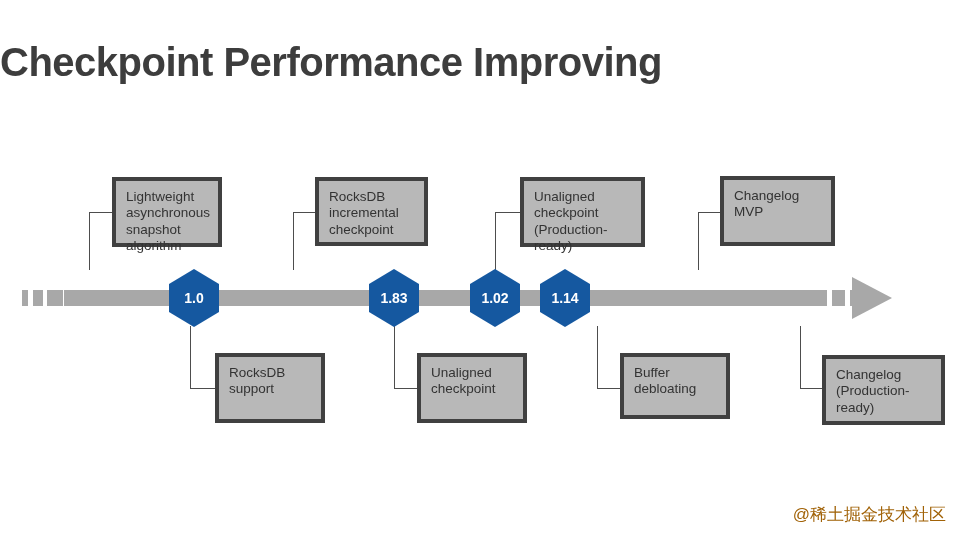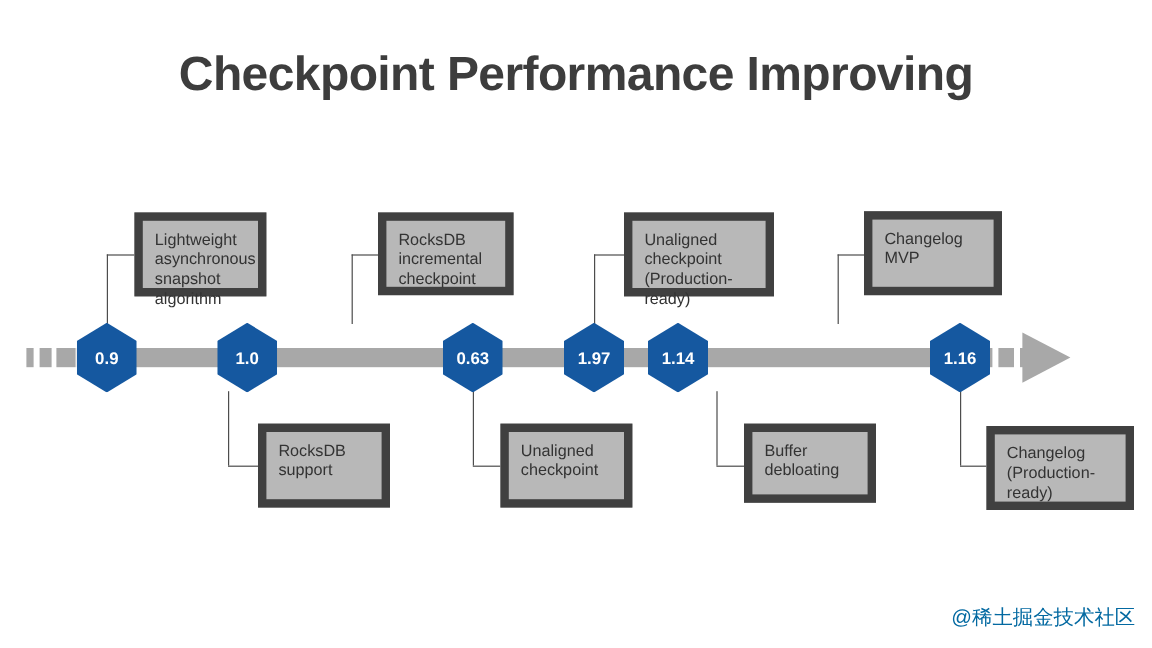--- a/index.html
+++ b/index.html
@@ -7,21 +7,21 @@
     position:relative;
     width:960px;height:540px;
     background:#ffffff;
     font-family:"Liberation Sans", sans-serif;
     overflow:hidden;
   }
   .title{
     position:absolute;
     left:0;top:40px;width:960px;
     margin:0;
-    text-align:center;
+    text-align:left;
     font-size:40px;
     font-weight:700;
     letter-spacing:-0.5px;
     color:#3d3d3d;
   }
   .bar{
     position:absolute;
     top:290px;height:16px;
     background:#a8a8a8;
   }
@@ -55,33 +55,33 @@
     background:#1558a0;
     clip-path:polygon(50% 0%,100% 26%,100% 74%,50% 100%,0% 74%,0% 26%);
     display:flex;align-items:center;justify-content:center;
     color:#ffffff;
     font-size:14px;
     font-weight:700;
   }
   .label-box{
     position:absolute;
     background:#b8b8b8;
-    border:7px solid #404040;
+    border:4px solid #404040;
     box-sizing:border-box;
     padding:8px 8px 0 10px;
     font-size:13.5px;
     line-height:1.22;
     color:#333333;
     white-space:pre-line;
   }
   .watermark{
     position:absolute;
     right:14px;top:503px;
     font-size:17px;
-    color:#0369a1;
+    color:#a16207;
   }
 </style>
 </head>
 <body>
 
 <div class="slide">
 
   <h1 class="title">Checkpoint Performance Improving</h1>
 
   <div class="dash" style="left:22px;width:6px"></div>
@@ -125,34 +125,28 @@
 
   <div class="label-box" style="left:215px;top:353px;width:110px;height:70px">RocksDB
 support</div>
   <div class="label-box" style="left:417px;top:353px;width:110px;height:70px">Unaligned
 checkpoint</div>
   <div class="label-box" style="left:620px;top:353px;width:110px;height:66px">Buffer
 debloating</div>
   <div class="label-box" style="left:822px;top:355px;width:123px;height:70px">Changelog
 (Production-ready)</div>
 
-  <div class="hex" style="left:64px">
-      <span>0.9</span>
-    </div>
-  <div class="hex" style="left:181px">
+  <div class="hex" style="left:169px">
       <span>1.0</span>
     </div>
   <div class="hex" style="left:369px">
-      <span>0.63</span>
+      <span>1.83</span>
     </div>
   <div class="hex" style="left:470px">
-      <span>1.97</span>
+      <span>1.02</span>
     </div>
   <div class="hex" style="left:540px">
       <span>1.14</span>
-    </div>
-  <div class="hex" style="left:775px">
-      <span>1.16</span>
     </div>
 
   <div class="watermark">@稀土掘金技术社区</div>
 
 </div>
 
 </body></html>

